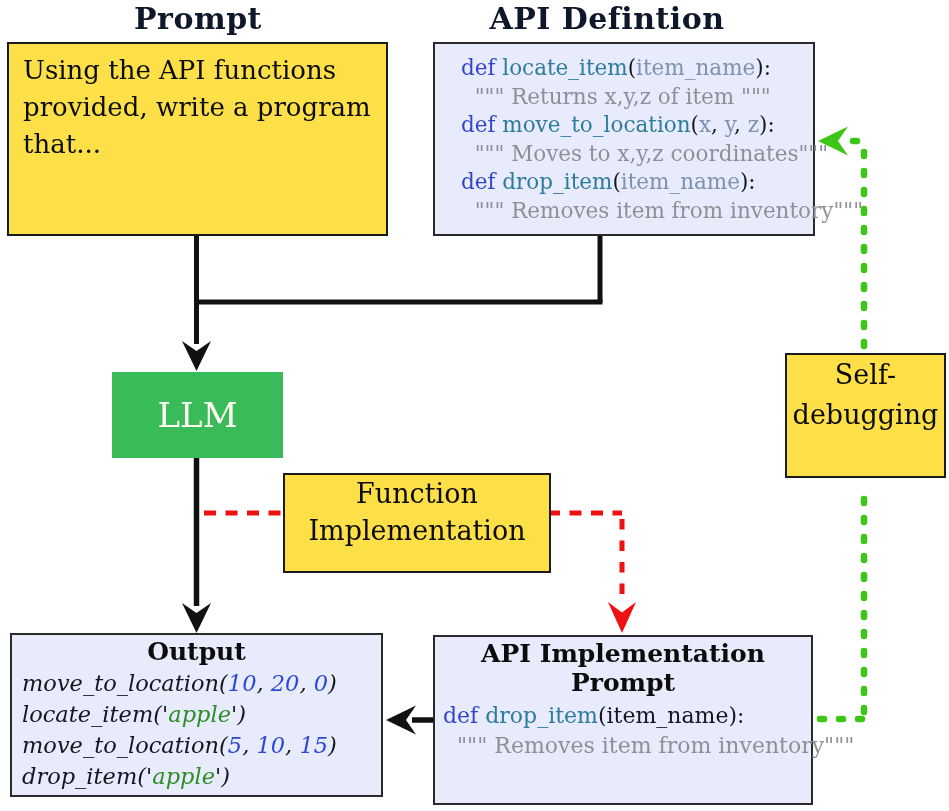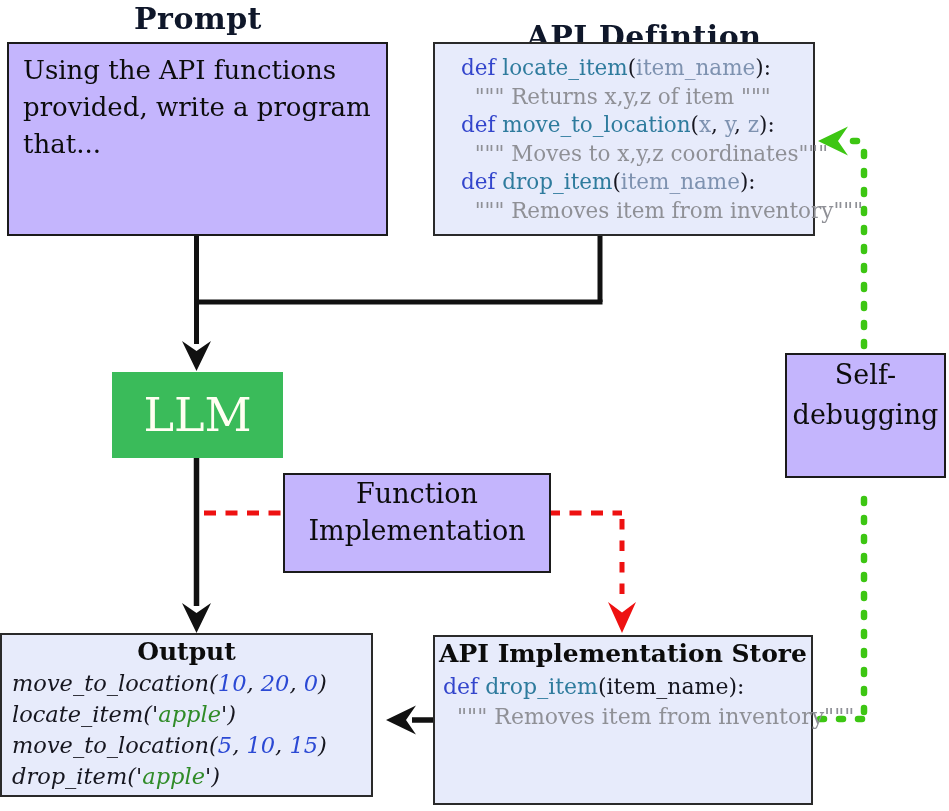--- a/index.html
+++ b/index.html
@@ -11,21 +11,21 @@
     overflow:hidden;
   }
   .abs{position:absolute;box-sizing:border-box;}
   #arrows{position:absolute;left:0;top:0;z-index:1;}
   .node{z-index:2;}
   .big-title{
     font-weight:bold;font-size:30px;color:#0f172a;
     text-align:center;letter-spacing:0.5px;
   }
   .plain-box{
-    background:#c4b5fd;border:2.5px solid #1b1b1b;
+    background:#fde047;border:2.5px solid #1b1b1b;
   }
   .code-box{
     background:#e7ebfb;border:2.5px solid #2a2a2a;
   }
   .prompt-text{
     font-size:26px;line-height:37px;color:#0c0c0c;
     padding:8px 14px;
   }
   .code{white-space:pre;}
   .code .code-line{white-space:pre;}
@@ -35,21 +35,21 @@
   .tok-kw{color:#3345cc;}
   .tok-fn{color:#2e7b9d;}
   .tok-pr{color:#7e92b0;}
   .tok-pl{color:#16161f;}
   .tok-cm{color:#8f9096;}
   .tok-num{color:#2b49d4;}
   .tok-str{color:#2f8b27;}
   .llm{
     background:#3abb5a;color:#fffff2;
     display:flex;align-items:center;justify-content:center;
-    font-size:46px;
+    font-size:34px;
   }
   .centered-label{
     display:flex;align-items:flex-start;justify-content:center;
     text-align:center;color:#0c0c0c;
     white-space:pre-line;
   }
   .box-title{
     font-weight:bold;font-size:25px;color:#0c0c0c;
     text-align:center;margin:2px 0 2px 0;
   }
@@ -88,21 +88,21 @@
     <g stroke="#3dc613" stroke-width="6.5" fill="#3dc613" stroke-linecap="round">
       <path d="M820 719 L864 719" fill="none" stroke-dasharray="4 15"></path>
       <path d="M864 712 L864 484" fill="none" stroke-dasharray="4 15"></path>
       <path d="M864 346 L864 146" fill="none" stroke-dasharray="4 15"></path>
       <path d="M857 141 L850 141" fill="none" stroke-dasharray="4 15"></path>
       <polygon points="818,141 848,126.5 838,141 848,155.5" stroke="none"></polygon>
     </g>
   </svg>
 
   <div class="abs node big-title" style="left:8px;top:1px;width:380px;">Prompt</div>
-  <div class="abs node big-title" style="left:453px;top:1px;width:382px;margin-top:18px;">API Defintion</div>
+  <div class="abs node big-title" style="left:416px;top:1px;width:382px;">API Defintion</div>
 
   <div class="abs node plain-box" style="left:7px;top:42px;width:381px;height:194px;">
     <div class="prompt-text">Using the API functions provided, write a program that...</div>
   </div>
 
   <div class="abs node code-box" style="left:433px;top:42px;width:382px;height:194px;">
     <div class="code apidef-code"><div class="code-line"><span class="tok-kw">def </span><span class="tok-fn">locate_item</span><span class="tok-pl">(</span><span class="tok-pr">item_name</span><span class="tok-pl">):</span></div><div class="code-line"><span class="tok-cm">  """ Returns x,y,z of item """</span></div><div class="code-line"><span class="tok-kw">def </span><span class="tok-fn">move_to_location</span><span class="tok-pl">(</span><span class="tok-pr">x</span><span class="tok-pl">, </span><span class="tok-pr">y</span><span class="tok-pl">, </span><span class="tok-pr">z</span><span class="tok-pl">):</span></div><div class="code-line"><span class="tok-cm">  """ Moves to x,y,z coordinates"""</span></div><div class="code-line"><span class="tok-kw">def </span><span class="tok-fn">drop_item</span><span class="tok-pl">(</span><span class="tok-pr">item_name</span><span class="tok-pl">):</span></div><div class="code-line"><span class="tok-cm">  """ Removes item from inventory"""</span></div></div>
   </div>
 
   <div class="abs node llm" style="left:112px;top:372px;width:171px;height:86px;">
@@ -112,23 +112,23 @@
   <div class="abs node plain-box centered-label" style="left:283px;top:473px;width:268px;height:100px;font-size:27px;line-height:37px;">
     <span>Function
 Implementation</span>
   </div>
 
   <div class="abs node plain-box centered-label" style="left:785px;top:353px;width:161px;height:125px;font-size:27px;line-height:40px;">
     <span>Self-
 debugging</span>
   </div>
 
-  <div class="abs node code-box" style="left:0;top:633px;width:373px;height:164px;">
+  <div class="abs node code-box" style="left:10px;top:633px;width:373px;height:164px;">
     <div class="box-title">Output</div>
     <div class="code output-code"><div class="code-line"><span class="tok-pl">move_to_location(</span><span class="tok-num">10</span><span class="tok-pl">, </span><span class="tok-num">20</span><span class="tok-pl">, </span><span class="tok-num">0</span><span class="tok-pl">)</span></div><div class="code-line"><span class="tok-pl">locate_item('</span><span class="tok-str">apple</span><span class="tok-pl">')</span></div><div class="code-line"><span class="tok-pl">move_to_location(</span><span class="tok-num">5</span><span class="tok-pl">, </span><span class="tok-num">10</span><span class="tok-pl">, </span><span class="tok-num">15</span><span class="tok-pl">)</span></div><div class="code-line"><span class="tok-pl">drop_item('</span><span class="tok-str">apple</span><span class="tok-pl">')</span></div></div>
   </div>
 
   <div class="abs node code-box" style="left:433px;top:635px;width:380px;height:170px;">
-    <div class="box-title">API Implementation Store</div>
+    <div class="box-title">API Implementation Prompt</div>
     <div class="code store-code"><div class="code-line"><span class="tok-kw">def </span><span class="tok-fn">drop_item</span><span class="tok-pl">(item_name):</span></div><div class="code-line"><span class="tok-cm">  """ Removes item from inventory"""</span></div></div>
   </div>
 
 </div>
 
 </body></html>

